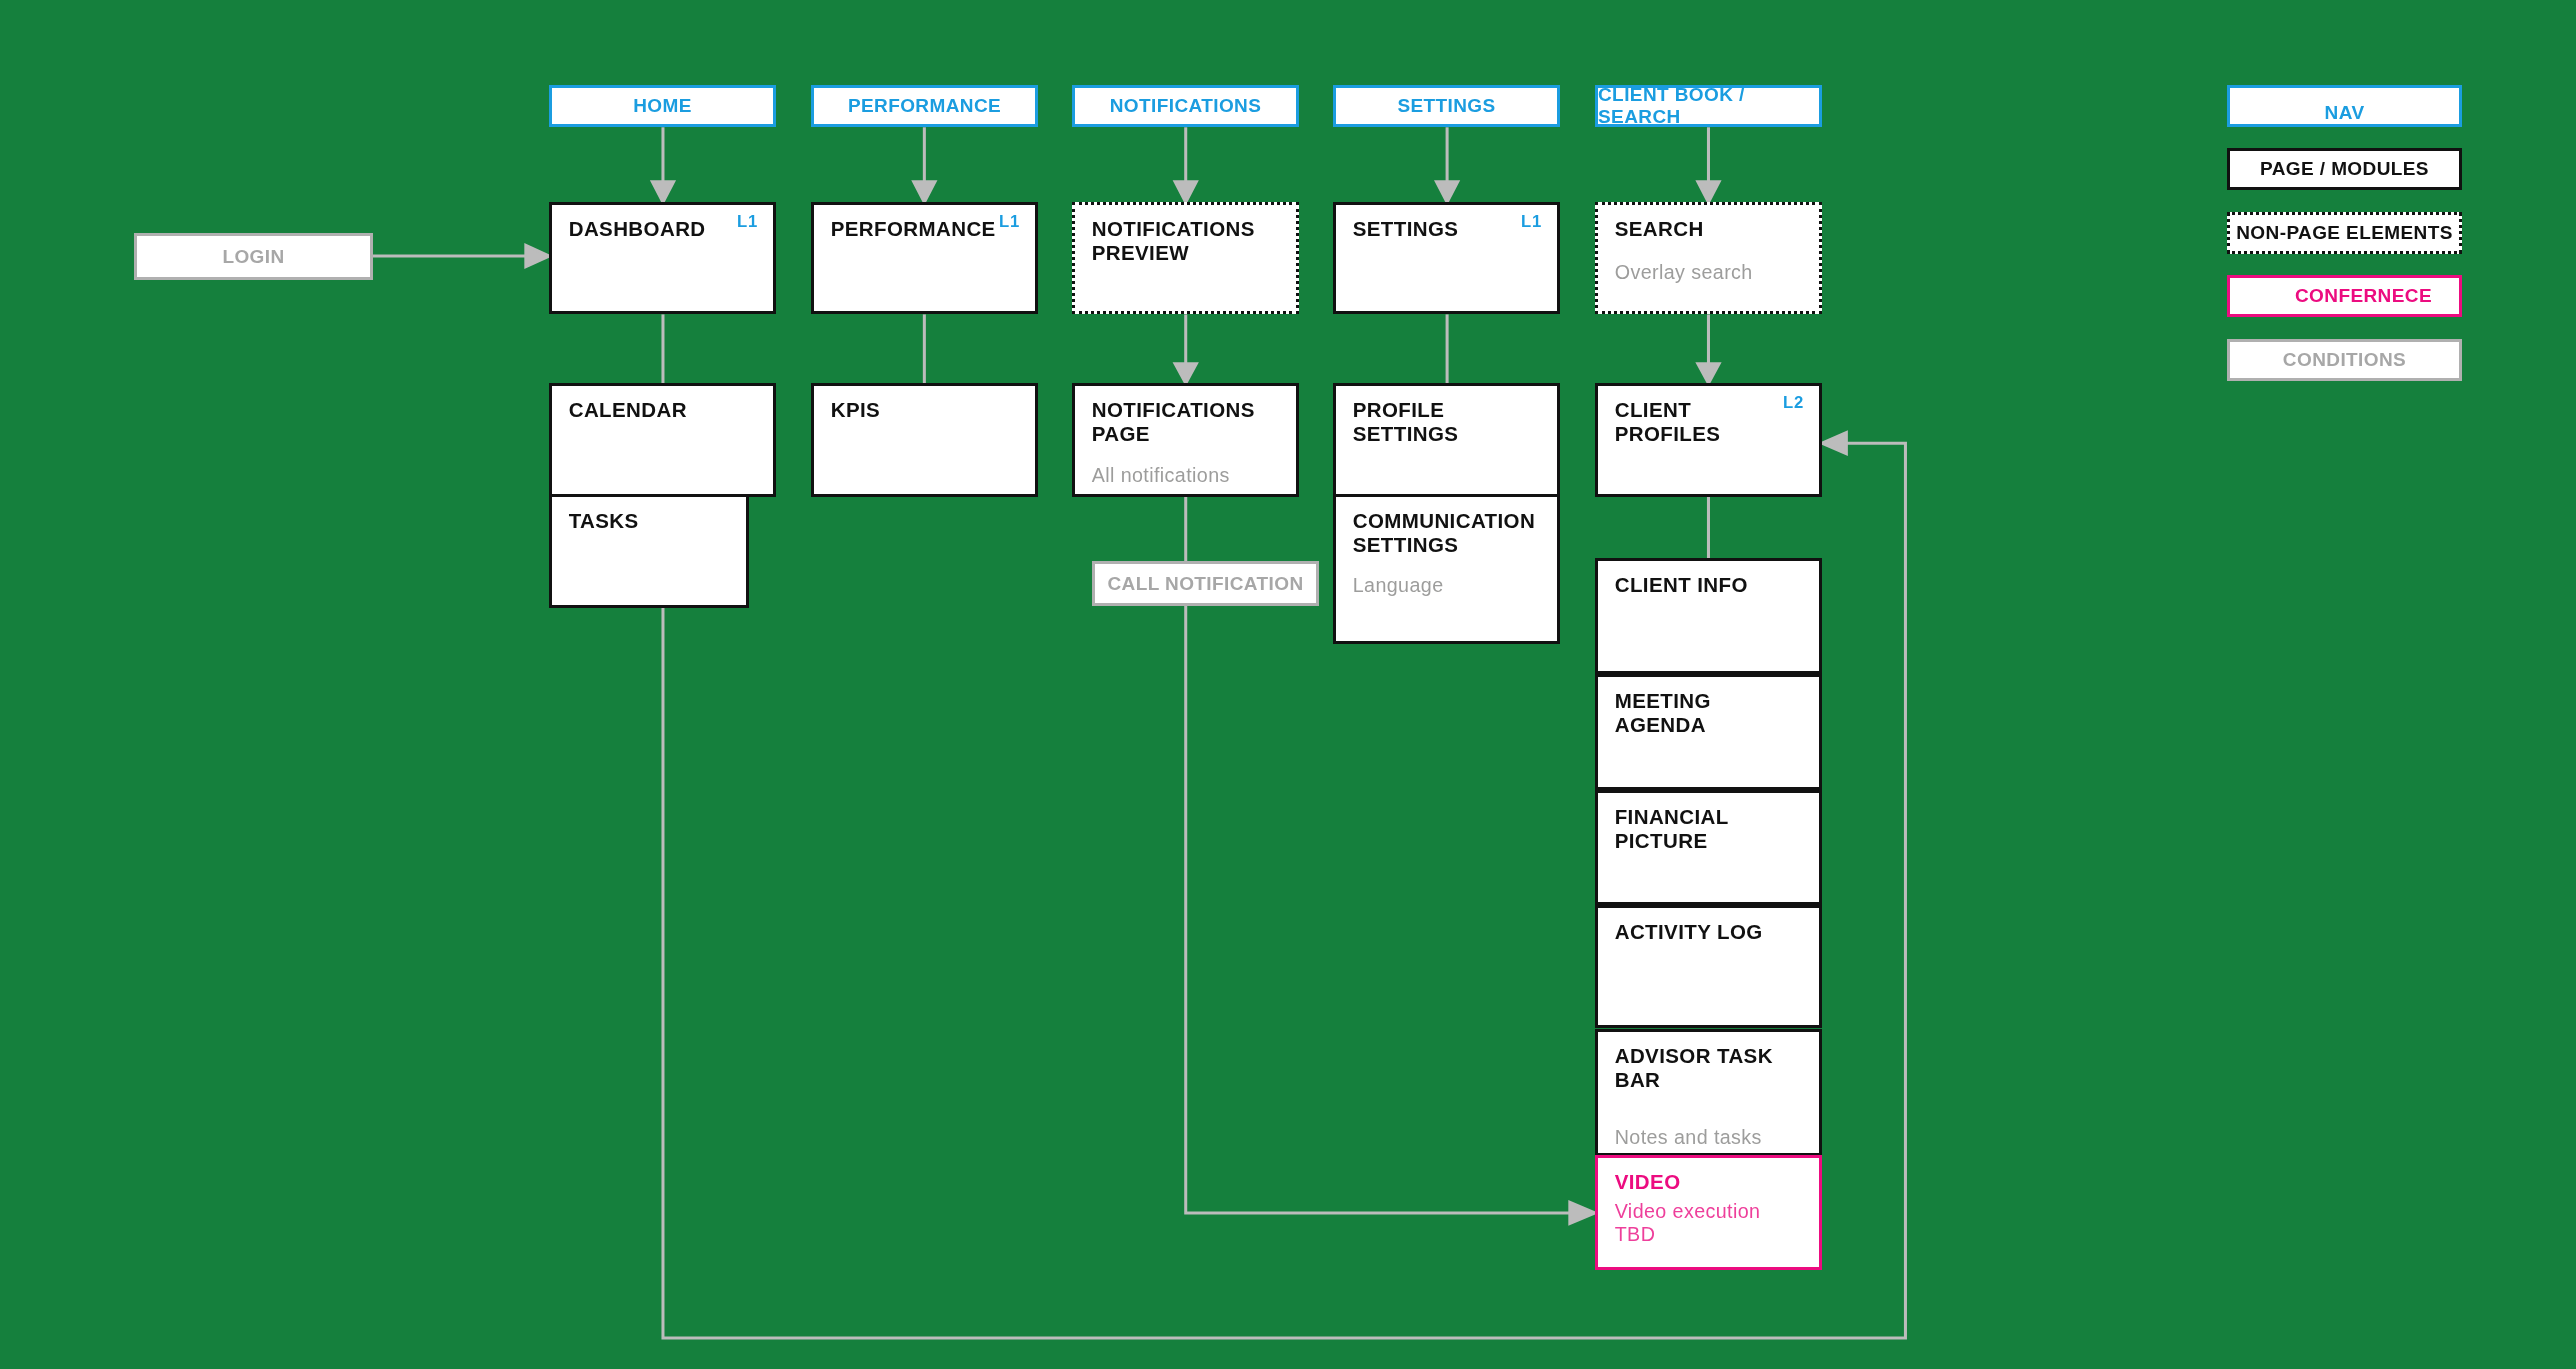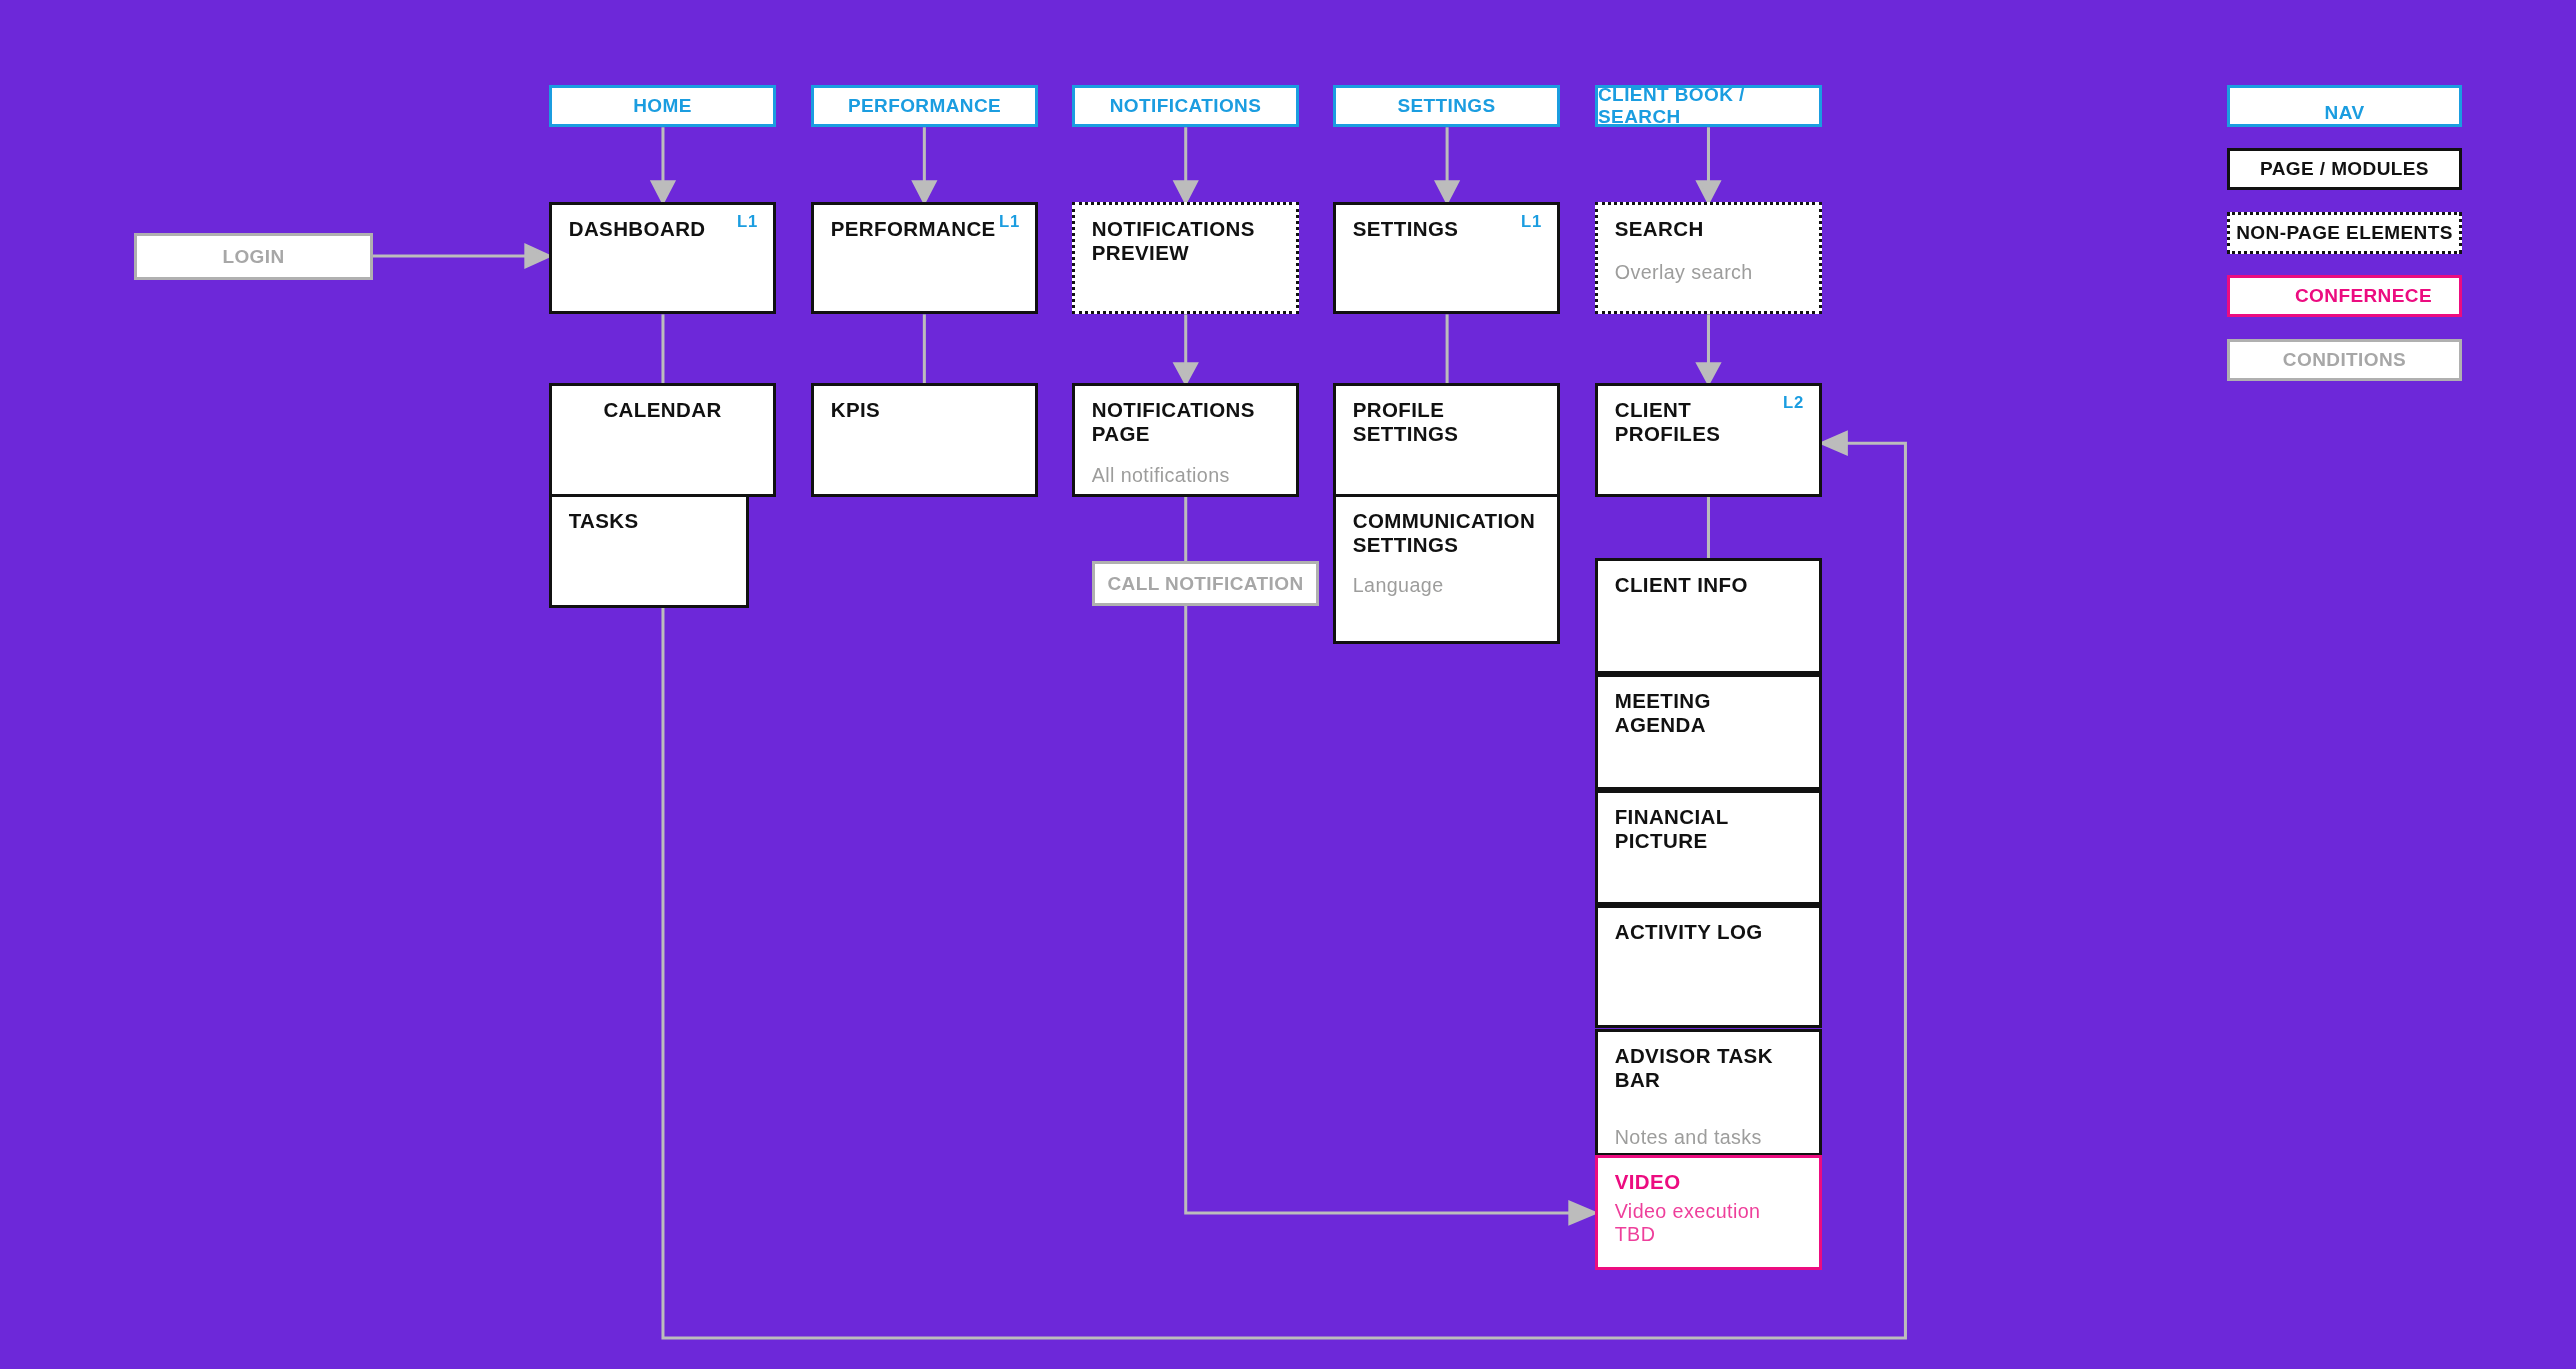--- a/index.html
+++ b/index.html
@@ -1,19 +1,19 @@
 <!DOCTYPE html>
 <html style="font-size:12px"><head>
 <meta charset="utf-8">
 <style>
   html,body{margin:0;padding:0;background:#ffffff;}
   #canvas{
     position:relative;
     width:2576px;height:1369px;
-    background:#6d28d9;
+    background:#15803d;
     font-family:"Liberation Sans", sans-serif;
     overflow:hidden;
   }
   #wires{position:absolute;left:0;top:0;z-index:1;}
   .node{
     position:absolute;
     box-sizing:border-box;
     background:#ffffff;
     border:3.8px solid #111111;
     padding:12px 16.7px;
@@ -175,21 +175,21 @@
   </div>
   <div class="node" style="left:1333px;top:202px;width:227px;height:112px;">
     <div class="title">SETTINGS</div>
     <div class="level">L1</div>
   </div>
   <div class="node dotted" style="left:1595px;top:202px;width:227px;height:112px;">
     <div class="title">SEARCH</div>
     <div class="subtitle" style="margin-top:19.7px;">Overlay search</div>
   </div>
 
-  <div class="node" style="left:549px;top:383px;width:227px;height:114px;text-align:center;">
+  <div class="node" style="left:549px;top:383px;width:227px;height:114px;">
     <div class="title">CALENDAR</div>
   </div>
   <div class="node" style="left:549px;top:494px;width:200px;height:114px;">
     <div class="title">TASKS</div>
   </div>
   <div class="node" style="left:811px;top:383px;width:227px;height:114px;">
     <div class="title">KPIS</div>
   </div>
   <div class="node" style="left:1072px;top:383px;width:227px;height:114px;">
     <div class="title">NOTIFICATIONS PAGE</div>

